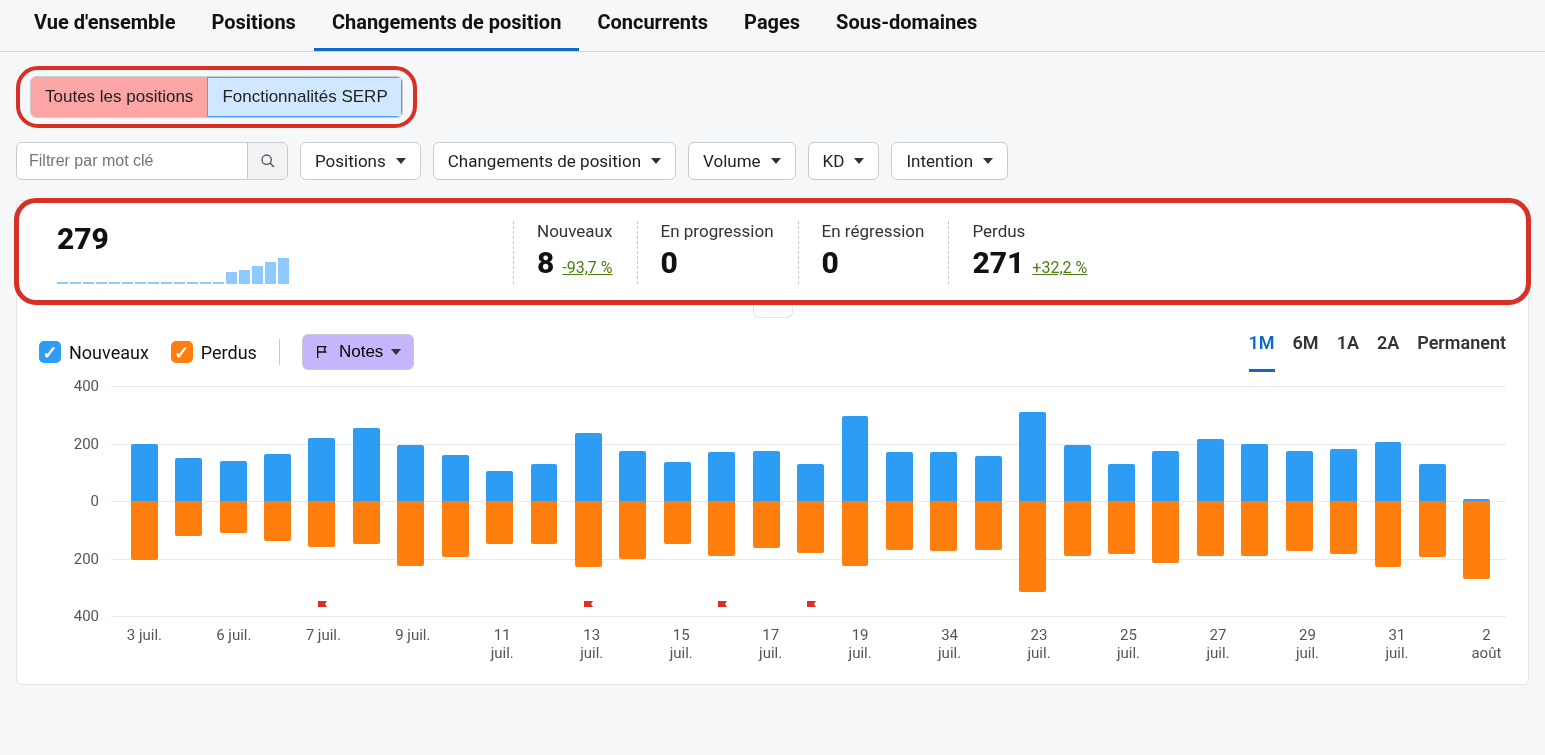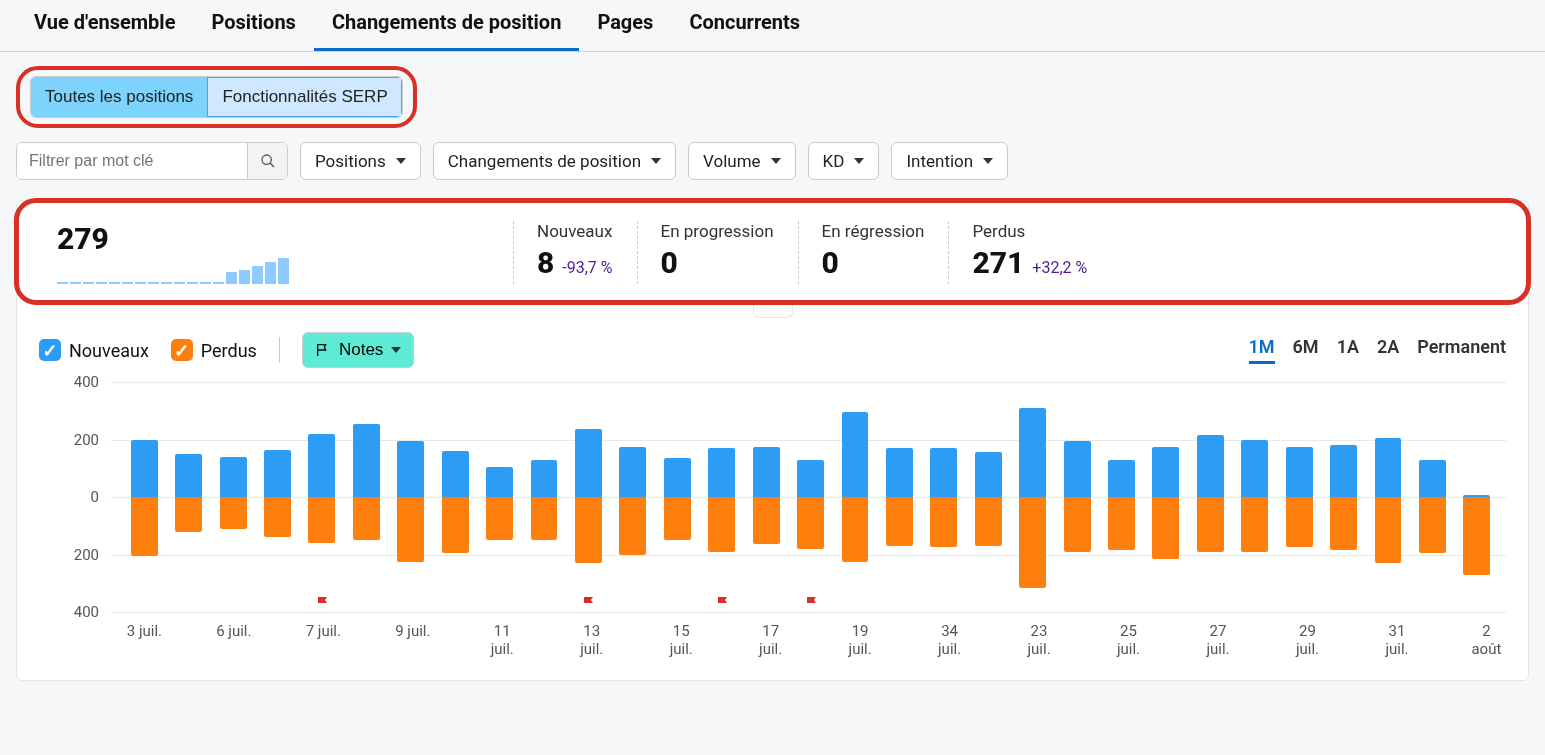--- a/index.html
+++ b/index.html
@@ -4,57 +4,57 @@
 <style>
   * { box-sizing: border-box; margin: 0; padding: 0; }
   body { font-family: -apple-system, BlinkMacSystemFont, "Segoe UI", Roboto, Helvetica, Arial, sans-serif; background: #f6f7f8; color: #111; width:1545px; }
   .tabs-main { display:flex; border-bottom:1px solid #d1d5db; padding:0 16px; background:#f6f7f8; }
   .tabs-main .tab { padding:10px 18px 14px; font-size:20px; font-weight:700; color:#111; cursor:pointer; }
   .tabs-main .tab.active { border-bottom:3px solid #0b6bcb; }
 
   .subtab-wrap { padding:14px 16px 6px; }
   .subtab-border { display:inline-flex; border:4px solid #d93025; border-radius:22px; padding:6px 10px; }
   .seg { display:inline-flex; border:1px solid #c7ccd1; border-radius:6px; overflow:hidden; }
-  .seg button { background:#7dd3fc; border:none; padding:10px 14px; font-size:17px; color:#222; cursor:pointer; }
+  .seg button { background:#fca5a5; border:none; padding:10px 14px; font-size:17px; color:#222; cursor:pointer; }
   .seg button + button { border-left:1px solid #c7ccd1; }
   .seg button.active { background:#cfe8ff; outline:1px solid #4aa3ff; outline-offset:-1px; }
 
   .filters { display:flex; gap:12px; padding:8px 16px 14px; flex-wrap:wrap; }
   .kw-search { display:flex; border:1px solid #c7ccd1; border-radius:6px; overflow:hidden; }
   .kw-search input { border:none; padding:9px 12px; font-size:16px; width:230px; outline:none; }
   .kw-search .sbtn { background:#f1f3f4; border:none; border-left:1px solid #c7ccd1; width:40px; cursor:pointer; display:flex; align-items:center; justify-content:center; }
   .chip { border:1px solid #c7ccd1; background:#fff; border-radius:6px; padding:8px 14px; font-size:17px; color:#222; cursor:pointer; display:flex; align-items:center; gap:10px; }
   .caret { width:0;height:0;border-left:5px solid transparent;border-right:5px solid transparent;border-top:6px solid #333; }
 
   .panel { margin:6px 16px 16px; background:#fff; border:1px solid #e3e6e8; border-radius:6px; }
   .metrics-border { position:relative; display:flex; border:5px solid #d93025; border-radius:22px; margin:-3px -3px 0 -3px; padding:10px 14px 8px 14px; }
   .metric { padding:8px 24px; position:relative; }
   .metric + .metric::before { content:""; position:absolute; left:0; top:10%; height:80%; border-left:1px dashed #c7ccd1; }
   .metric .label { font-size:17px; color:#333; margin-bottom:4px; white-space:nowrap; }
   .metric .val { font-size:30px; font-weight:800; color:#111; display:flex; align-items:baseline; gap:8px; }
-  .metric .delta { font-size:16px; font-weight:400; color:#4c1d95; }
+  .metric .delta { font-size:16px; font-weight:400; color:#4d7c0f;text-decoration:underline; }
   .spark { display:flex; align-items:flex-end; gap:2px; height:26px; margin-top:2px; }
   .spark span { width:11px; background:#8ecaff; }
   .spark-line { display:flex; gap:2px; }
   .spark-line span{ width:11px; height:2px; background:#8ecaff; }
 
   .notch { width:40px;height:14px;margin:-1px auto 0; border:1px solid #e3e6e8; border-top:none; border-radius:0 0 6px 6px; background:#fff; }
 
   .trend-head { display:flex; justify-content:space-between; align-items:center; padding:22px 20px 2px 22px; }
   .trend-head h2 { font-size:22px; font-weight:800; }
   .close-x { font-size:22px; color:#888; cursor:pointer; }
   .legend-row { display:flex; justify-content:space-between; align-items:center; padding:14px 22px 10px 22px; }
   .legend-left { display:flex; align-items:center; gap:22px; }
   .lg { display:flex; align-items:center; gap:8px; font-size:18px; }
   .cb { width:22px;height:22px;border-radius:5px;display:flex;align-items:center;justify-content:center;color:#fff;font-weight:bold; }
   .cb.blue{background:#2d9cf4;} .cb.orange{background:#ff7f0e;}
-  .notes-btn{display:flex;align-items:center;gap:8px;border:1px solid #c7ccd1;border-radius:6px;padding:7px 12px;font-size:17px;cursor:pointer;background:#5eead4;}
+  .notes-btn{display:flex;align-items:center;gap:8px;border:1px solid #c7ccd1;border-radius:6px;padding:7px 12px;font-size:17px;cursor:pointer;background:#c4b5fd;}
   .ranges{display:flex;gap:18px;font-size:18px;font-weight:600;color:#333;}
   .ranges span{cursor:pointer;}
-  .ranges span.active{color:#0b6bcb;border-bottom:3px solid #0b6bcb;padding-bottom:4px;}
+  .ranges span.active{color:#0b6bcb;border-bottom:3px solid #0b6bcb;padding-bottom:16px;}
 
   .chart{position:relative;height:230px;margin:4px 22px 4px 22px;}
   .grid-line{position:absolute;left:72px;right:0;border-top:1px solid #e7eaec;}
   .ytick{position:absolute;left:0;width:60px;text-align:right;font-size:15px;color:#555;transform:translateY(-50%);}
   .bars{position:absolute;left:86px;right:10px;top:0;bottom:0;display:flex;align-items:stretch;gap:6px;}
   .barcol{flex:1;display:flex;flex-direction:column;justify-content:center;position:relative;}
   .bar-up{width:70%;margin:0 auto;background:#2d9cf4;border-radius:2px 2px 0 0;}
   .bar-dn{width:70%;margin:0 auto;background:#ff7f0e;border-radius:0 0 2px 2px;}
   .flag{position:absolute;bottom:4px;left:50%;transform:translateX(-50%);width:10px;height:12px;}
   .flag svg{display:block;}
@@ -62,22 +62,23 @@
   .xaxis div{flex:2;font-size:15px;color:#555;text-align:center;}
   .xaxis .gap{flex:2;}
 </style>
 </head>
 <body>
 
 <div class="tabs-main">
   <div class="tab">Vue d'ensemble</div>
   <div class="tab">Positions</div>
   <div class="tab active">Changements de position</div>
+  <div class="tab">Concurrents</div>
   <div class="tab">Pages</div>
-  <div class="tab">Concurrents</div>
+  <div class="tab">Sous-domaines</div>
 </div>
 
 <div class="subtab-wrap">
   <div class="subtab-border">
     <div class="seg">
       <button>Toutes les positions</button>
       <button class="active">Fonctionnalités SERP</button>
     </div>
   </div>
 </div>

